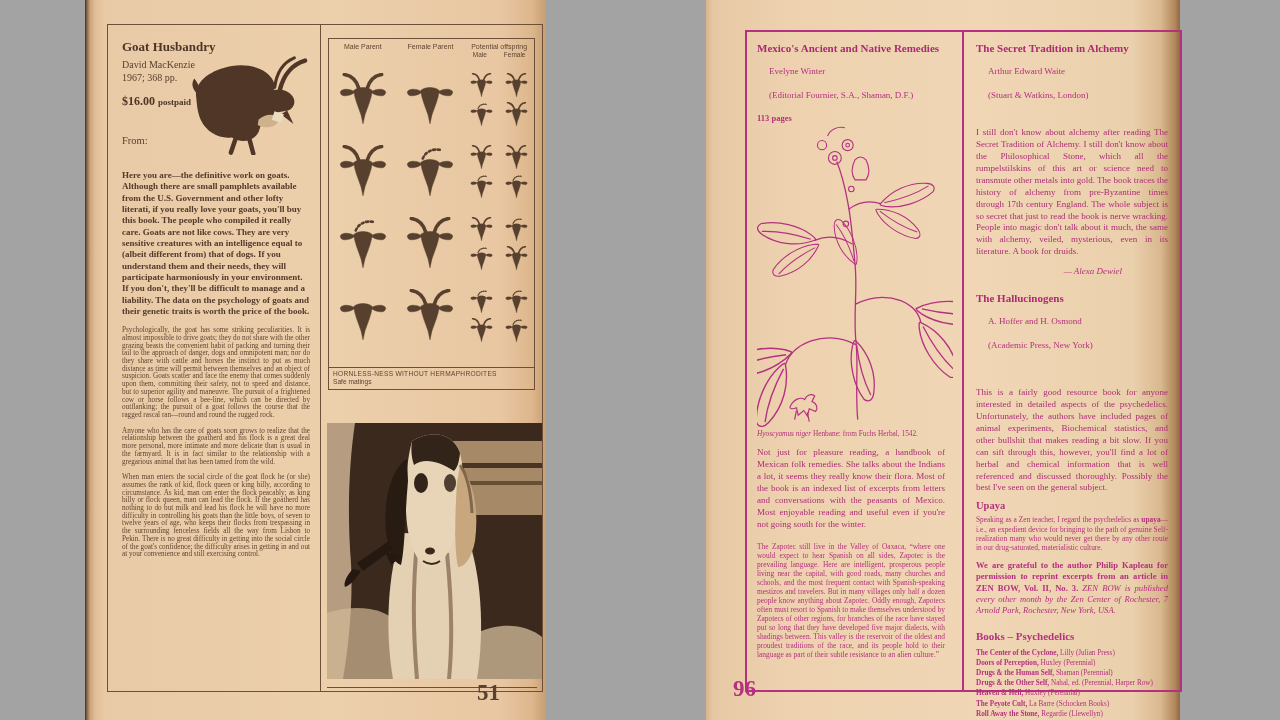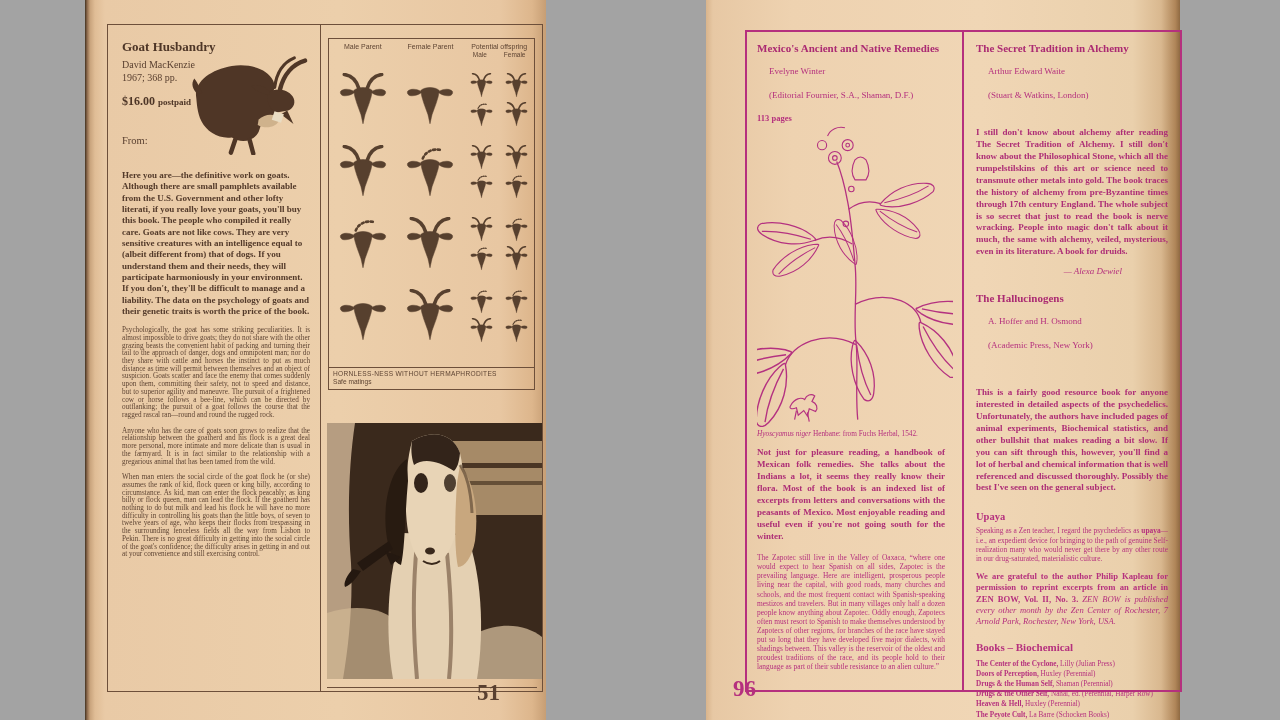--- a/index.html
+++ b/index.html
@@ -65,28 +65,28 @@
   .rcol-left{position:absolute;left:0;top:0;width:208px;height:100%;box-sizing:border-box;
              padding:10px 10px 0 10px;color:#b5307e;}
   .rcol-right{position:absolute;left:217px;right:0;top:0;bottom:0;box-sizing:border-box;
               padding:10px 12px 0 12px;color:#b5307e;}
 
   .m-title{font-size:11px;font-weight:bold;margin:0 0 2px 0;color:#ab2a72;}
   .m-line{font-size:9px;line-height:1.3;margin:12px;}
   .m-pages{font-size:8.5px;font-weight:bold;margin:7px 0 0 0;}
   .plant-svg{display:block;width:196px;height:302px;margin:2px 0 0 0;}
   .plant-cap{font-size:7.3px;margin:2px 0 0 0;}
-  .rev{font-size:9px;font-weight:bold;line-height:1.32;text-align:justify;margin:9px 0 0 0;color:#ad2d76;}
+  .rev{font-size:9px;font-weight:normal;line-height:1.32;text-align:justify;margin:9px 0 0 0;color:#ad2d76;}
   .excerpt{font-size:7.4px;line-height:1.22;text-align:justify;margin:11px 0 0 0;}
 
   .sec-alch .rev{margin-top:26px;}
   .sig{font-size:9px;font-style:italic;text-align:right;padding-right:46px;margin:8px 0 0 0;}
   .sec-hall{margin-top:16px;}
   .sec-hall .rev{margin-top:36px;}
-  .sec-up{margin-top:17px;}
+  .sec-up{margin-top:6px;}
   .up-title{font-size:10.5px;font-weight:bold;margin:0 0 4px 0;}
   .up-p1{font-size:7.4px;line-height:1.25;text-align:justify;margin:0;}
   .up-p2{font-size:8.6px;line-height:1.3;text-align:justify;margin:8px 0 0 0;}
   .up-p2 .b{font-weight:bold;}
   .up-p2 .i{font-style:italic;}
   .sec-books{margin-top:14px;}
   .books-title{font-size:11px;font-weight:bold;margin:0 0 6px 0;}
   .book-item{font-size:7.2px;line-height:1.4;white-space:nowrap;overflow:hidden;}
   .book-item .t{font-weight:bold;}
 
@@ -403,21 +403,21 @@
           <p class="rev">This is a fairly good resource book for anyone interested in detailed aspects of the psychedelics.  Unfortunately, the authors have included pages of animal experiments, Biochemical statistics, and other bullshit that makes reading a bit slow.  If you can sift through this, however, you'll find a lot of herbal and chemical information that is well referenced and discussed thoroughly.  Possibly the best I've seen on the general subject.</p>
         </div>
 
         <div class="sec-up">
           <h3 class="up-title">Upaya</h3>
           <p class="up-p1"><span>Speaking as a Zen teacher, I regard the psychedelics as </span><span style="font-weight:bold">upaya</span><span>—i.e., an expedient device for bringing to the path of genuine Self-realization many who would never get there by any other route in our drug-saturated, materialistic culture.</span></p>
           <p class="up-p2"><span class="b">We are grateful to the author Philip Kapleau for permission to reprint excerpts from an article in ZEN BOW, Vol. II, No. 3.  </span><span class="i">ZEN BOW is published every other month by the Zen Center of Rochester, 7 Arnold Park, Rochester, New York, USA.</span></p>
         </div>
 
         <div class="sec-books">
-          <h3 class="books-title">Books – Biochemical</h3>
+          <h3 class="books-title">Books – Psychedelics</h3>
           <div class="book-item"><span class="t">The Center of the Cyclone,</span><span>  Lilly (Julian Press)</span></div>
           <div class="book-item"><span class="t">Doors of Perception,</span><span> Huxley (Perennial)</span></div>
           <div class="book-item"><span class="t">Drugs &amp; the Human Self,</span><span> Shaman (Perennial)</span></div>
           <div class="book-item"><span class="t">Drugs &amp; the Other Self,</span><span> Nahal, ed. (Perennial, Harper Row)</span></div>
           <div class="book-item"><span class="t">Heaven &amp; Hell,</span><span> Huxley (Perennial)</span></div>
           <div class="book-item"><span class="t">The Peyote Cult,</span><span> La Barre (Schocken Books)</span></div>
           <div class="book-item"><span class="t">Roll Away the Stone,</span><span>  Regardie (Llewellyn)</span></div>
           <div class="book-item"><span class="t">Sacred Mushroom &amp; the Cross,</span><span> Allegro (General Publishing)</span></div>
         </div>
 

